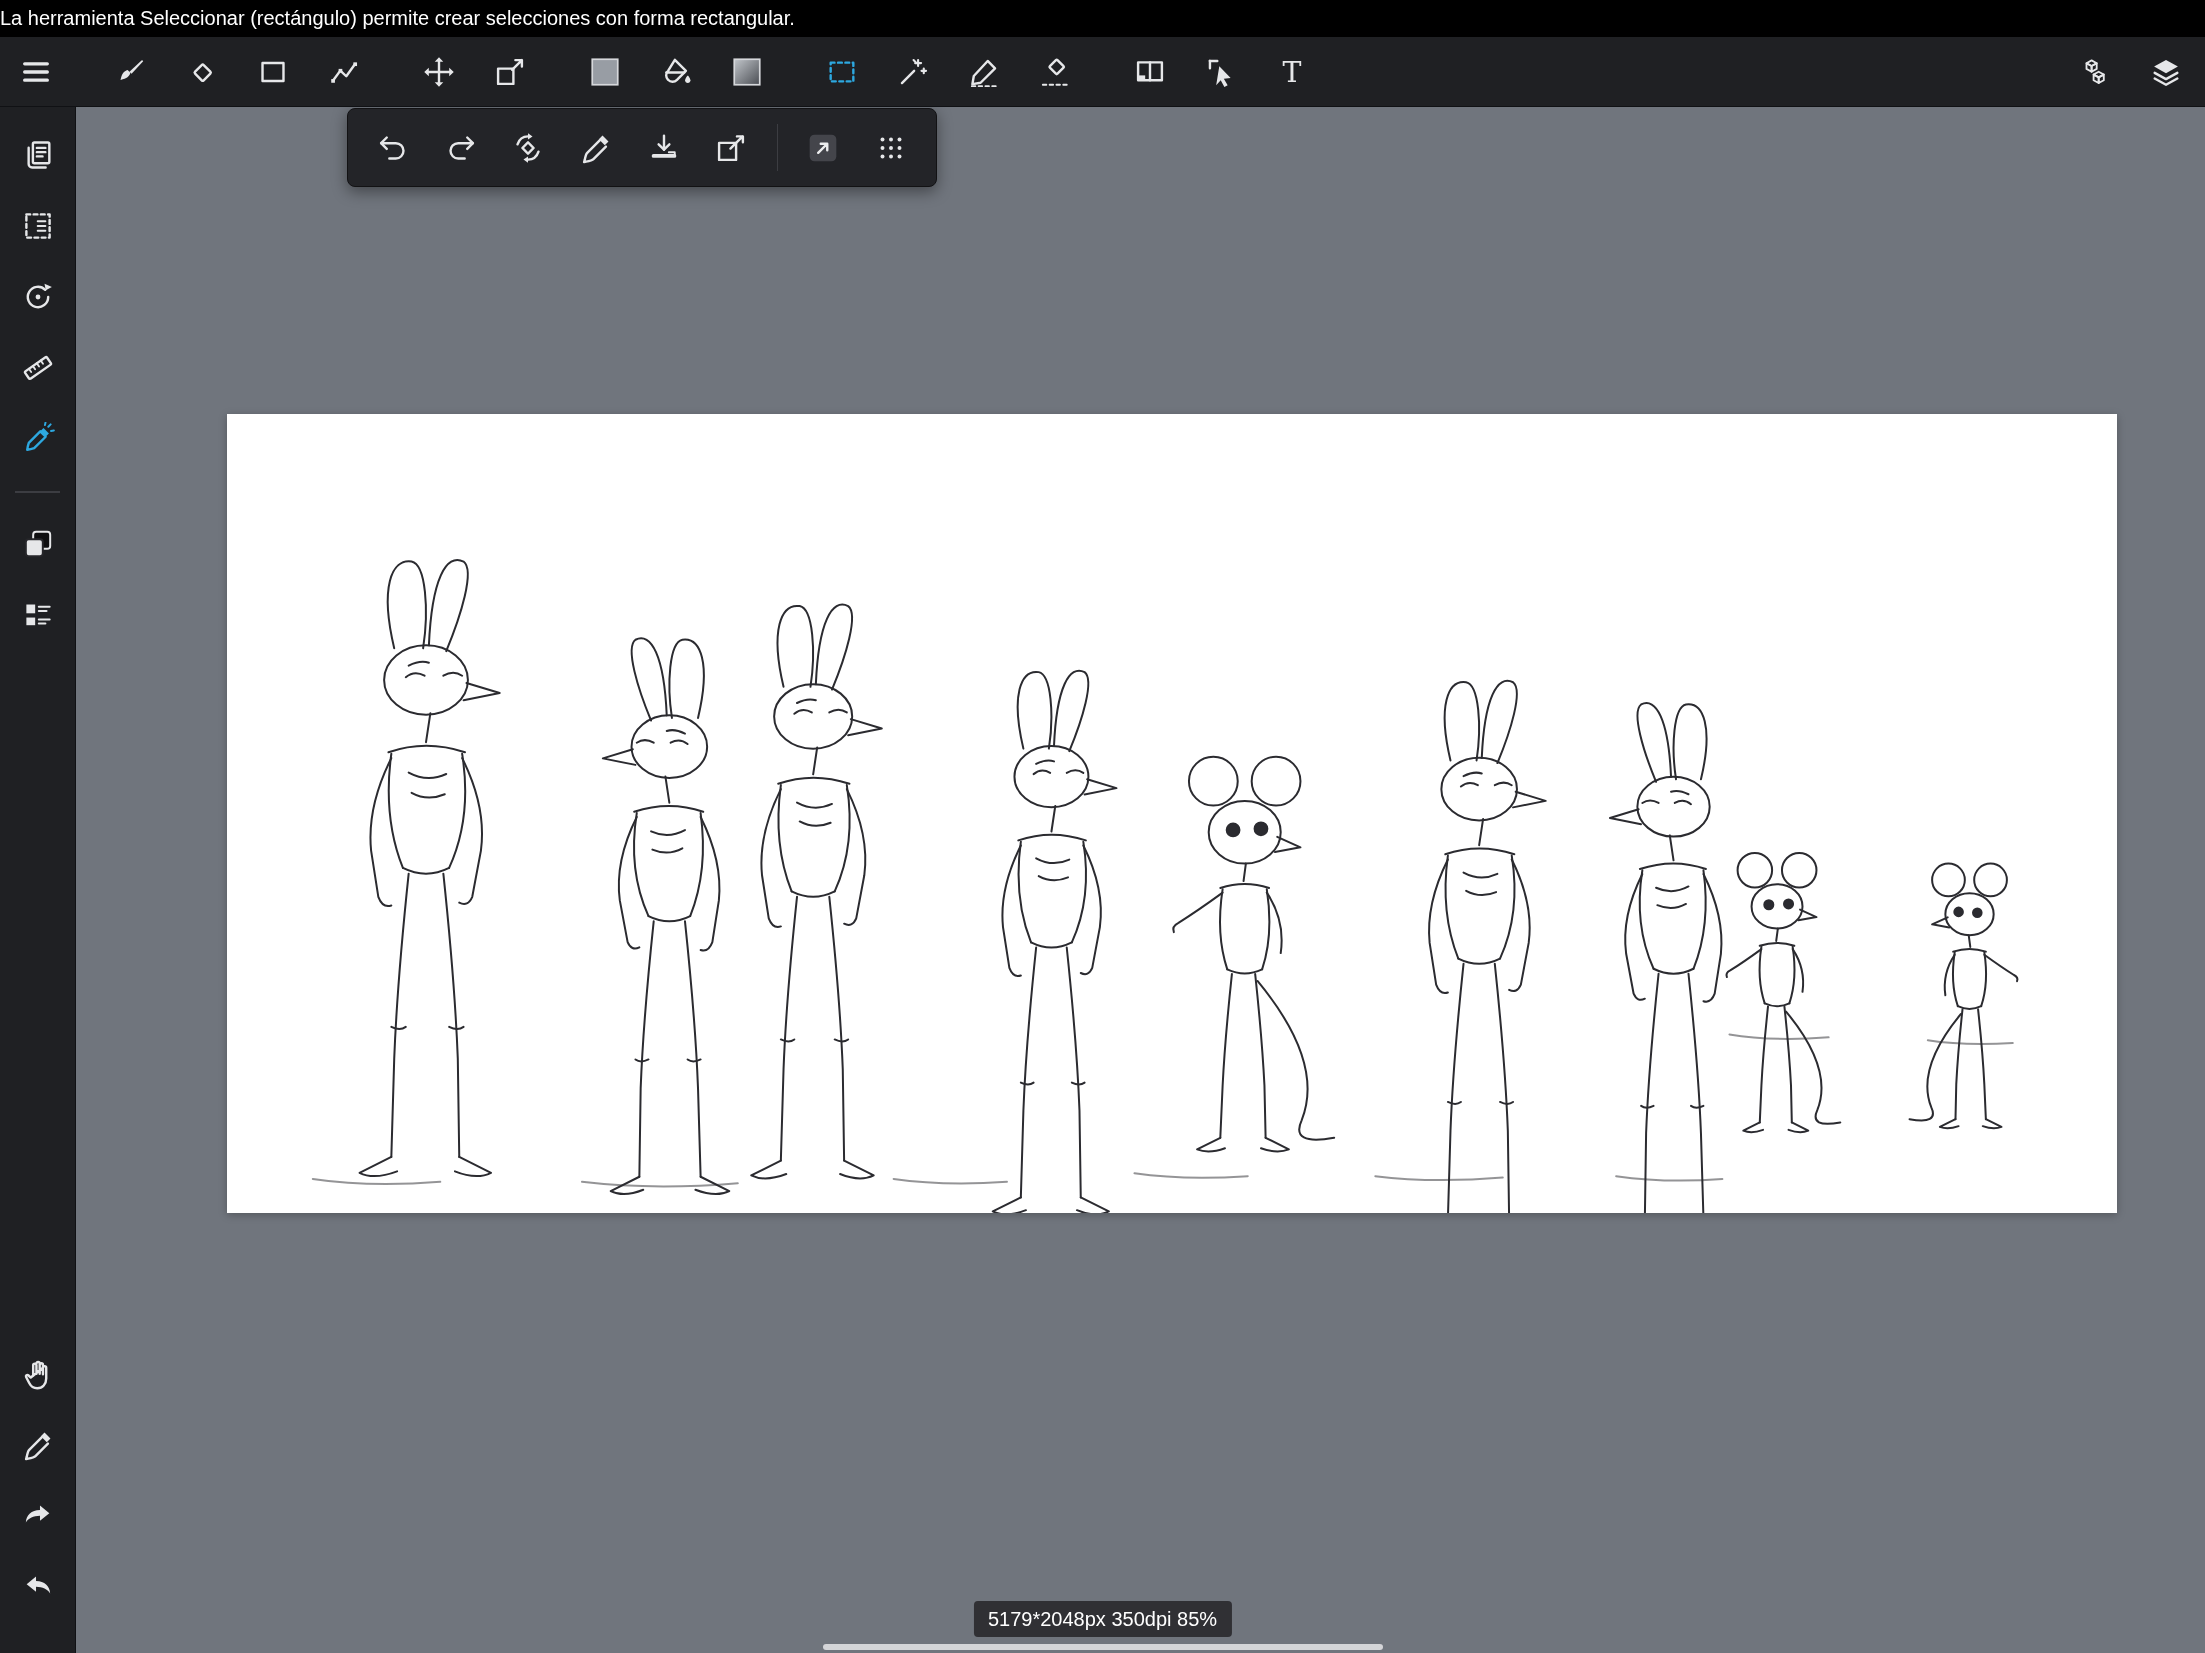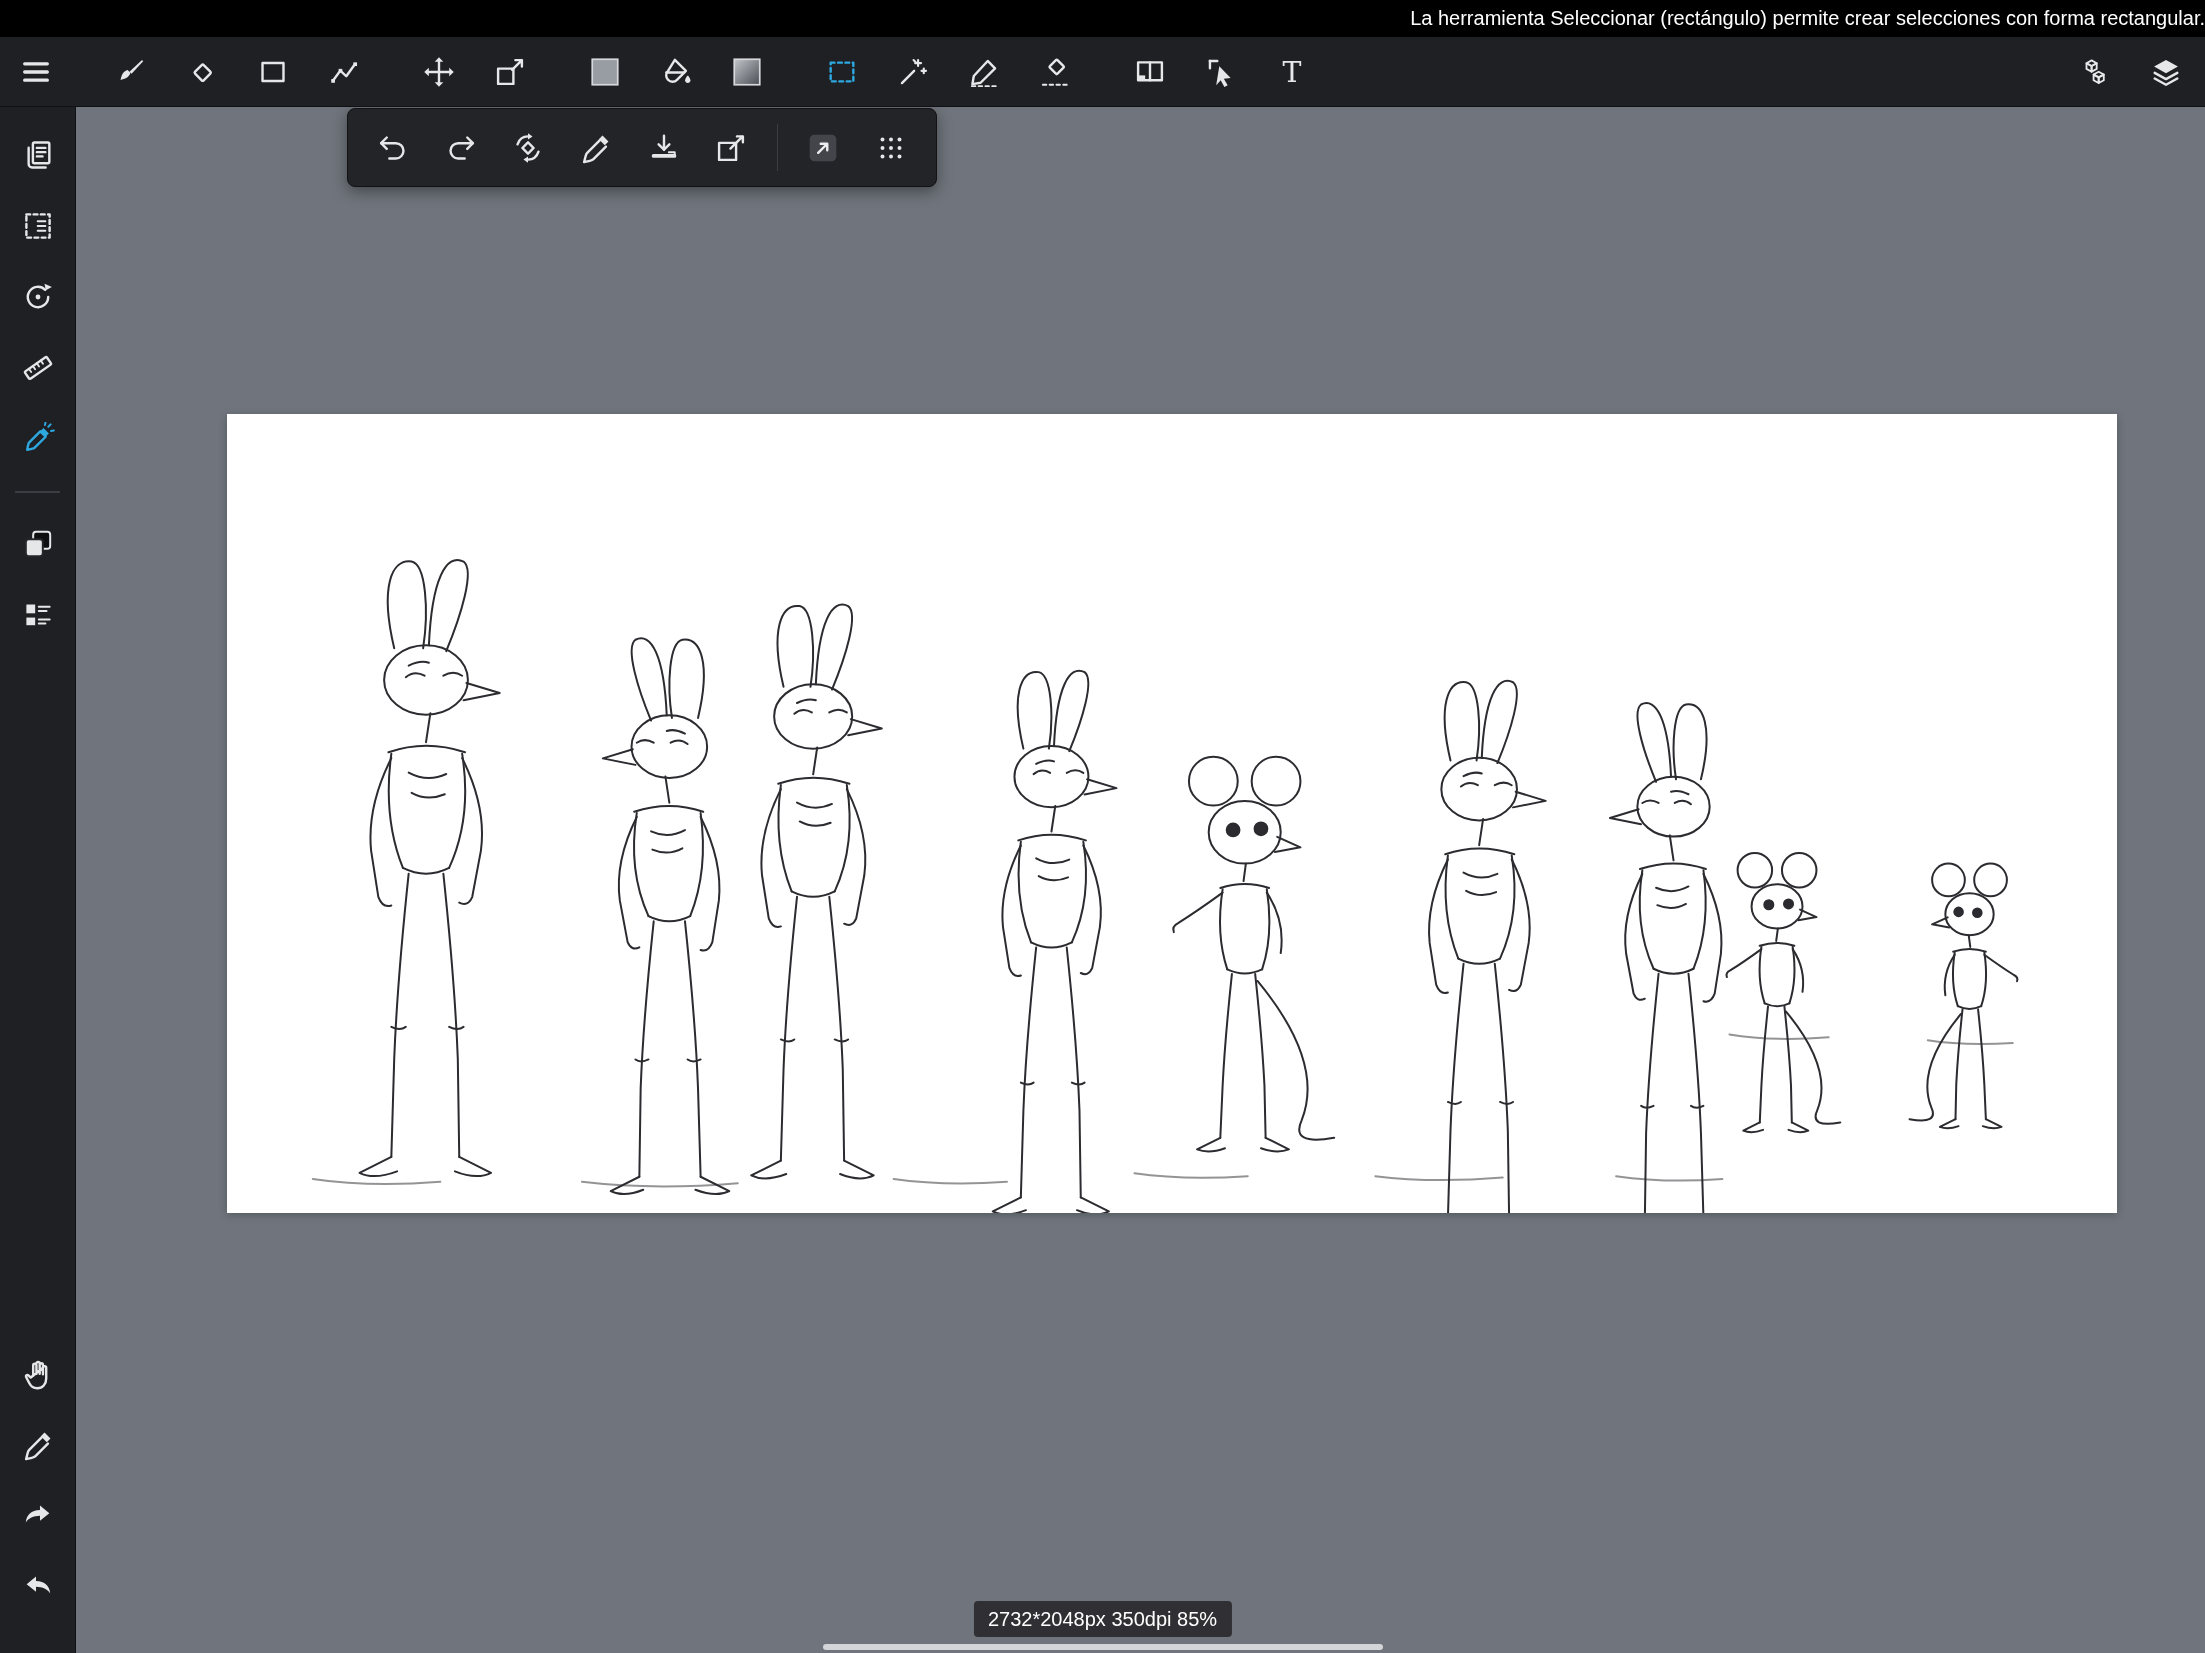--- a/index.html
+++ b/index.html
@@ -1,19 +1,19 @@
 <!DOCTYPE html>
 <html style="--accent: #2da8e0;font-size:13px"><head>
 <meta charset="utf-8">
 <style>
   html,body{margin:0;padding:0;width:2205px;height:1653px;overflow:hidden;
     font-family:"Liberation Sans",sans-serif;background:#70757d;position:relative;}
 
   .notification-bar{position:absolute;top:0;left:0;width:2205px;height:37px;background:#000;
-    color:#fff;display:flex;align-items:center;justify-content:flex-end;font-size:20px;z-index:60;}
+    color:#fff;display:flex;align-items:center;justify-content:flex-start;font-size:20px;z-index:60;}
 
   .top-toolbar{position:absolute;top:37px;left:0;width:2205px;height:69px;background:#1f2023;
     border-bottom:0.8px solid #101114;display:flex;align-items:center;justify-content:space-between;z-index:50;}
   .tb-left{display:flex;align-items:center;gap:37px;padding-left:6.5px;}
   .tb-group{display:flex;align-items:center;gap:13px;}
   .tb-right{display:flex;align-items:center;gap:13px;padding-right:9.7px;}
 
   .tb-btn{width:58px;height:58px;display:flex;align-items:center;justify-content:center;
     color:#e6e7e9;cursor:pointer;border-radius:6.5px;flex:0 0 auto;}
   .tb-btn svg{width:34px;height:34px;display:block;}
@@ -473,17 +473,17 @@
       <path d="M640 536 q35 5 80 2"></path>
       <path d="M810 538 q40 5 90 1"></path>
       <path d="M980 538 q35 5 75 2"></path>
       <path d="M1060 438 q30 5 70 2"></path>
       <path d="M1200 442 q25 4 60 2"></path>
     </g>
   </svg>
 </div>
 
 <div class="status-pill">
-  <span>2732*2048px 350dpi 85%</span>
+  <span>5179*2048px 350dpi 85%</span>
 </div>
 
 <div class="h-scrollbar"></div>
 
 
 </body></html>

